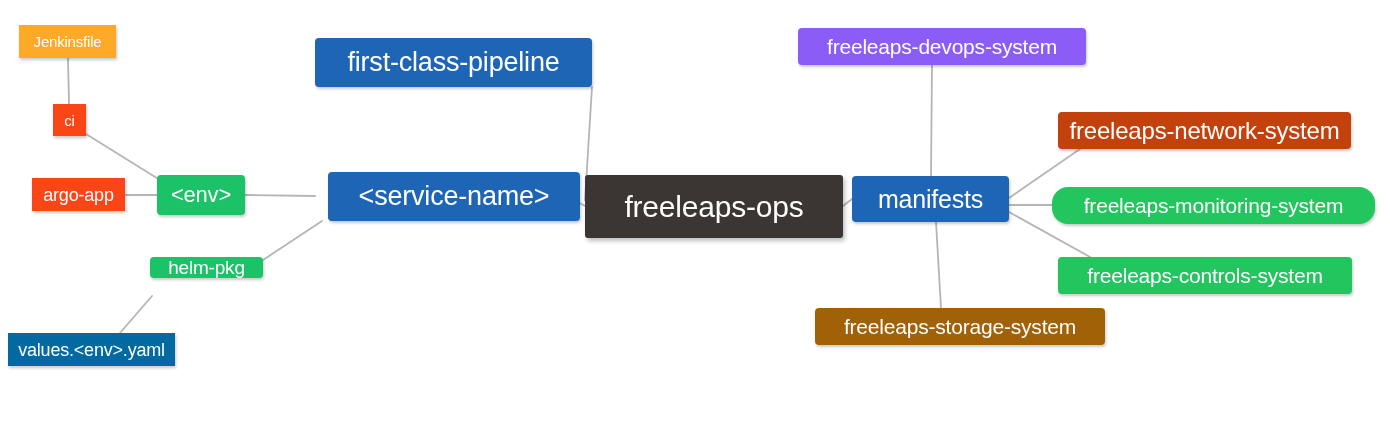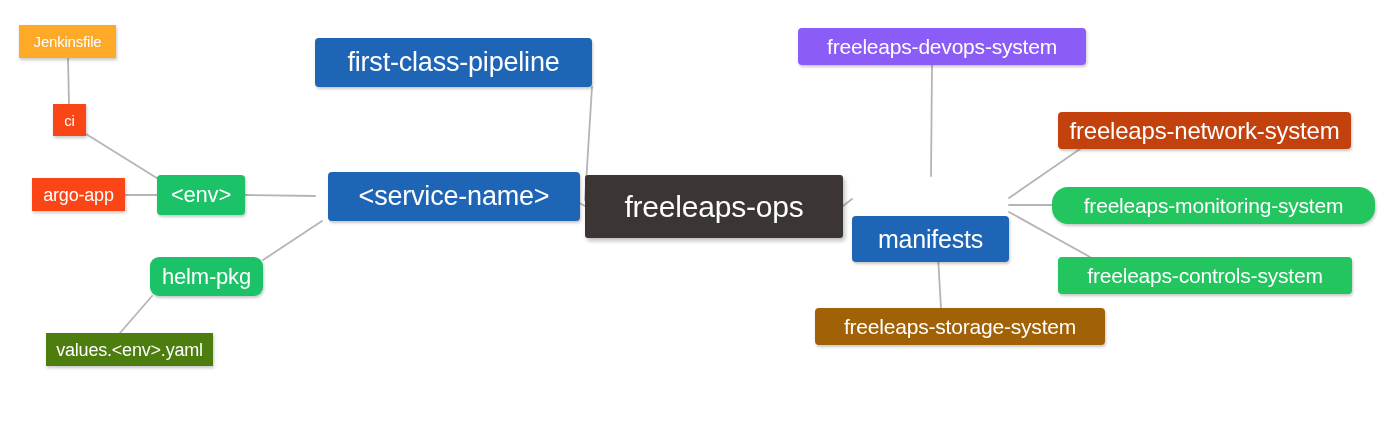--- a/index.html
+++ b/index.html
@@ -73,39 +73,39 @@
   <div id="node-layer">
       <div class="node root" style="left: 585px; top: 175px; width: 258px; height: 63px; background: rgb(59, 54, 51); font-size: 30px;">
         <span>freeleaps-ops</span>
       </div>
       <div class="node lvl1" style="left: 315px; top: 38px; width: 277px; height: 49px; background: rgb(31, 101, 182); font-size: 27px;">
         <span>first-class-pipeline</span>
       </div>
       <div class="node lvl1" style="left: 328px; top: 172px; width: 252px; height: 49px; background: rgb(31, 101, 182); font-size: 27px;">
         <span>&lt;service-name&gt;</span>
       </div>
-      <div class="node lvl1" style="left: 852px; top: 176px; width: 157px; height: 46px; background: rgb(31, 101, 182); font-size: 25px; margin-top: 40px;">
+      <div class="node lvl1" style="left: 852px; top: 176px; width: 157px; height: 46px; background: rgb(31, 101, 182); font-size: 25px;">
         <span>manifests</span>
       </div>
       <div class="node lvl2" style="left: 157px; top: 175px; width: 88px; height: 40px; background: rgb(27, 194, 104); font-size: 22px;">
         <span>&lt;env&gt;</span>
       </div>
-      <div class="node lvl2" style="left: 150px; top: 257px; width: 113px; height: 39px; background: rgb(27, 194, 104); font-size: 22px; border-radius: 9px;">
+      <div class="node lvl2" style="left: 150px; top: 257px; width: 113px; height: 21px; background: rgb(27, 194, 104); font-size: 19px;">
         <span>helm-pkg</span>
       </div>
       <div class="node lvl3" style="left: 53px; top: 104px; width: 33px; height: 32px; background: rgb(250, 70, 22); font-size: 15px;">
         <span>ci</span>
       </div>
       <div class="node lvl3" style="left: 19px; top: 25px; width: 97px; height: 33px; background: rgb(255, 169, 40); font-size: 15px;">
         <span>Jenkinsfile</span>
       </div>
       <div class="node lvl3" style="left: 32px; top: 178px; width: 93px; height: 33px; background: rgb(250, 70, 22); font-size: 18px;">
         <span>argo-app</span>
       </div>
-      <div class="node lvl3" style="left: 8px; top: 333px; width: 167px; height: 33px; background: #4d7c0f; font-size: 18px; margin-left: 38px;">
+      <div class="node lvl3" style="left: 8px; top: 333px; width: 167px; height: 33px; background: #0369a1; font-size: 18px;">
         <span>values.&lt;env&gt;.yaml</span>
       </div>
       <div class="node lvl2" style="left: 798px; top: 28px; width: 288px; height: 37px; background: #8b5cf6; font-size: 21px;">
         <span>freeleaps-devops-system</span>
       </div>
       <div class="node lvl2" style="left: 1058px; top: 112px; width: 293px; height: 37px; background: #c2410c; font-size: 24px;">
         <span>freeleaps-network-system</span>
       </div>
       <div class="node lvl2" style="left: 1052px; top: 187px; width: 323px; height: 37px; background: rgb(34, 197, 94); font-size: 21px; border-radius: 16px;">
         <span>freeleaps-monitoring-system</span>

